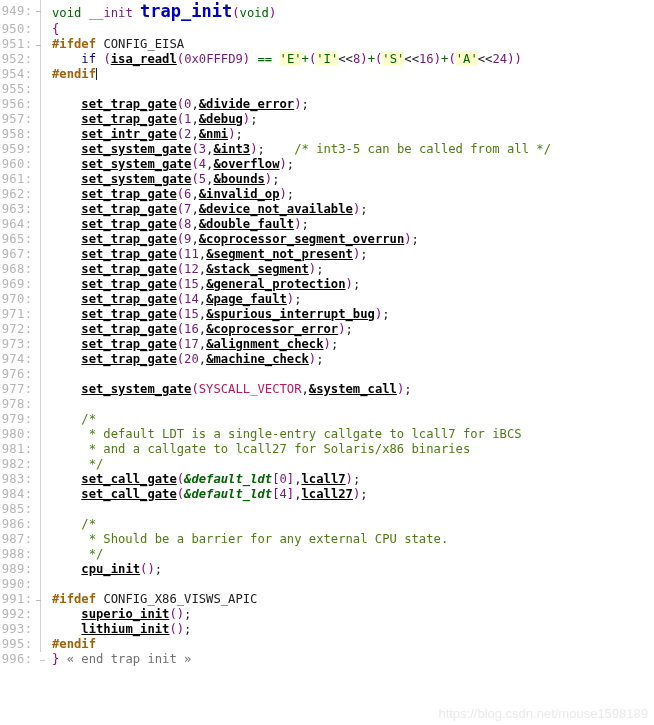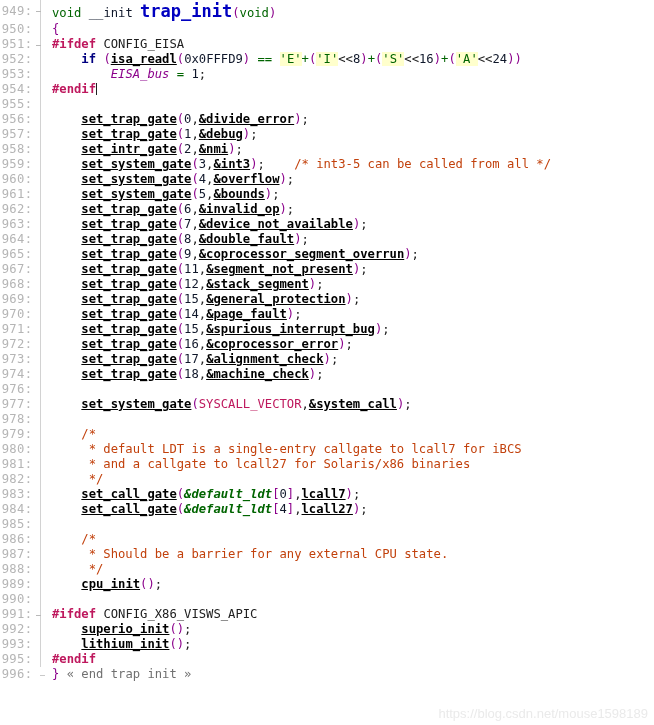--- a/index.html
+++ b/index.html
@@ -71,30 +71,30 @@
     width:5px;height:1px;
     background:#c9c9c9;
   }
   .src{
     flex:1 1 auto;
     padding-left:6px;
     color:#202020;
   }
 
   
-  .k    {color:#000080;font-weight:bold;}          
-  .pp   {color:#be185d;font-weight:bold;}          
+  .k    {color:#000080;font-weight:normal;}          
+  .pp   {color:#a16207;font-weight:bold;}          
   .ppid {color:#202020;}                           
   .typ  {color:#006400;}                           
   .fn   {color:#000000;font-weight:bold;text-decoration:underline;}          
   .fnbig{color:#0000c0;font-weight:bold;font-size:17px;} 
-  .num  {color:#0f172a;}                           
+  .num  {color:#701a75;}                           
   .mac  {color:#be185d;}                           
   .par  {color:#8b008b;}                           
-  .cm   {color:#c2410c;}                           
+  .cm   {color:#4d7c0f;}                           
   .var  {color:#8b008b;font-style:italic;}         
   .varg {color:#006400;font-style:italic;font-weight:bold;} 
   .op   {color:#006400;}                           
   .pun  {color:#202020;}                           
   .chr  {color:#006400;background:#ffffcc;}        
   .brace{color:#8b008b;}
   .fold-text{color:#707070;}
   .caret{
     display:inline-block;
     width:1px;height:12px;
@@ -135,25 +135,20 @@
       <span class="fold tick"></span>
       <span class="src"><span class="pp">#ifdef</span> <span class="ppid">CONFIG_EISA</span></span>
     </div>
 
     <div class="line">
       <span class="lnum">952:</span>
       <span class="fold"></span>
       <span class="src">    <span class="k">if</span> <span class="par">(</span><span class="fn">isa_readl</span><span class="par">(</span><span class="num">0x0FFFD9</span><span class="par">)</span> <span class="op">==</span> <span class="chr">'E'</span><span class="op">+</span><span class="par">(</span><span class="chr">'I'</span><span class="pun">&lt;&lt;</span><span class="num">8</span><span class="par">)</span><span class="op">+</span><span class="par">(</span><span class="chr">'S'</span><span class="pun">&lt;&lt;</span><span class="num">16</span><span class="par">)</span><span class="op">+</span><span class="par">(</span><span class="chr">'A'</span><span class="pun">&lt;&lt;</span><span class="num">24</span><span class="par">))</span></span>
     </div>
 
-    <div class="line">
-      <span class="lnum">953:</span>
-      <span class="fold"></span>
-      <span class="src">        <span class="var">EISA_bus</span> <span class="op">=</span> <span class="num">1</span><span class="pun">;</span></span>
-    </div>
 
     <div class="line">
       <span class="lnum">954:</span>
       <span class="fold"></span>
       <span class="src"><span class="pp">#endif</span><span class="caret"></span></span>
     </div>
 
     <div class="line">
       <span class="lnum">955:</span>
       <span class="fold"></span>
@@ -259,21 +254,21 @@
 
     <div class="line">
       <span class="lnum">973:</span>
       <span class="fold"></span>
       <span class="src">    <span class="fn">set_trap_gate</span><span class="par">(</span><span class="num">17</span><span class="pun">,</span><span class="fn">&amp;alignment_check</span><span class="par">)</span><span class="pun">;</span></span>
     </div>
 
     <div class="line">
       <span class="lnum">974:</span>
       <span class="fold"></span>
-      <span class="src">    <span class="fn">set_trap_gate</span><span class="par">(</span><span class="num">18</span><span class="pun">,</span><span class="fn">&amp;machine_check</span><span class="par">)</span><span class="pun">;</span></span>
+      <span class="src">    <span class="fn">set_trap_gate</span><span class="par">(</span><span class="num">20</span><span class="pun">,</span><span class="fn">&amp;machine_check</span><span class="par">)</span><span class="pun">;</span></span>
     </div>
 
 
     <div class="line">
       <span class="lnum">976:</span>
       <span class="fold"></span>
       <span class="src"> </span>
     </div>
 
     <div class="line">

